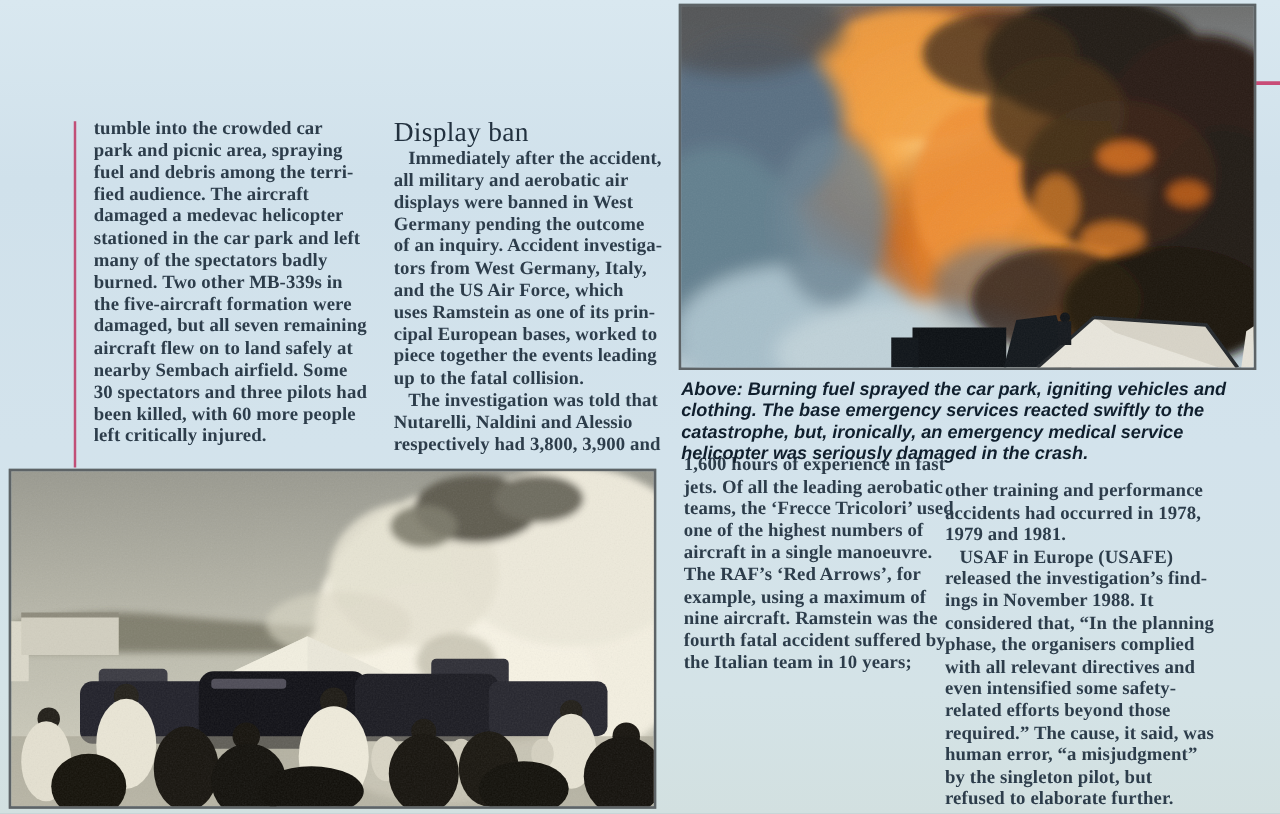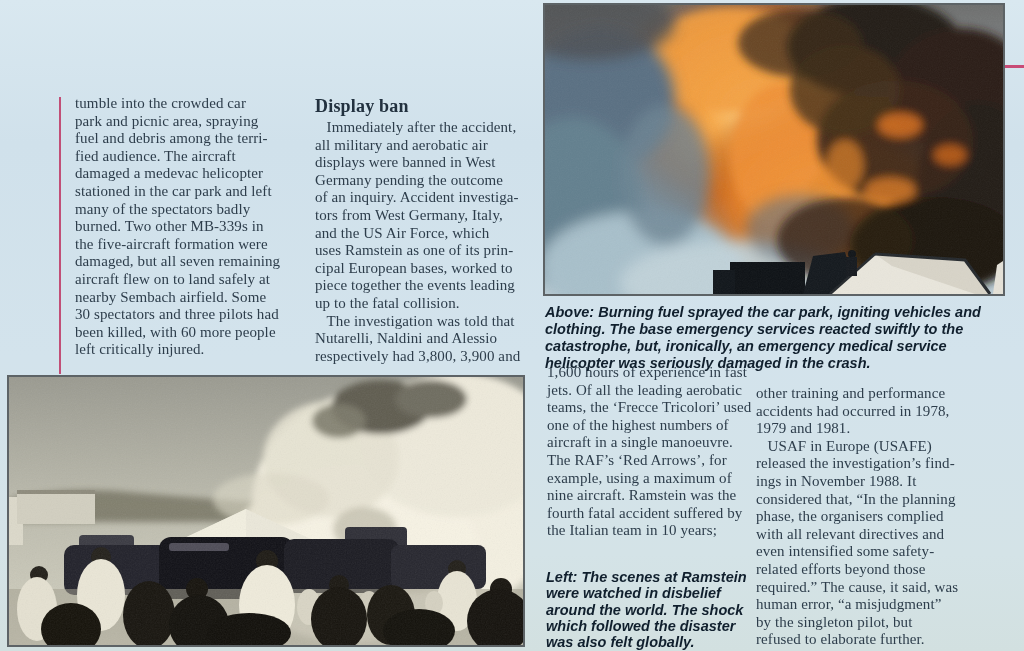--- a/index.html
+++ b/index.html
@@ -18,28 +18,29 @@
     position:absolute;left:1004px;top:65px;width:20px;height:3px;
     background:#c84b76;
   }
   .body-text{
     position:absolute;
     width:252px;
     font-size:15px;line-height:17.6px;
     color:#2d3d4b;
     white-space:pre-wrap;
     letter-spacing:.1px;
+    font-weight:bold;
   }
   .col1{left:75px;top:95px;}
   .col2{left:315px;top:119px;width:250px;}
   .col3{left:547px;top:364px;width:240px;}
   .col4{left:756px;top:385px;width:240px;}
   .heading{
     position:absolute;left:315px;top:95px;
-    font-size:18px;line-height:22px;font-weight:bold;
+    font-size:22px;line-height:22px;font-weight:normal;
     color:#22313f;letter-spacing:.2px;
   }
   .caption{
     position:absolute;
     font-family:"Liberation Sans","DejaVu Sans",sans-serif;
     font-weight:bold;font-style:italic;
     color:#101f2d;
     white-space:pre-wrap;
   }
   .caption-top{left:545px;top:304px;width:492px;font-size:14.5px;line-height:17px;}
@@ -276,19 +277,14 @@
         <circle cx="492" cy="212" r="11" fill="#17140e"></circle>
           <ellipse cx="490" cy="244" rx="32" ry="32" fill="#14110c"></ellipse>
         <ellipse cx="62" cy="252" rx="30" ry="26" fill="#141109"></ellipse>
         <ellipse cx="240" cy="256" rx="42" ry="20" fill="#100e09"></ellipse>
         <ellipse cx="410" cy="254" rx="36" ry="22" fill="#12100a"></ellipse>
       </g>
       <rect width="514" height="268" filter="url(#grain2)" opacity="0.1"></rect>
     </svg>
   </div>
 
-  <div class="caption caption-left">Left: The scenes at Ramstein
-were watched in disbelief
-around the world. The shock
-which followed the disaster
-was also felt globally.</div>
 
 </div>
 
 </body></html>

